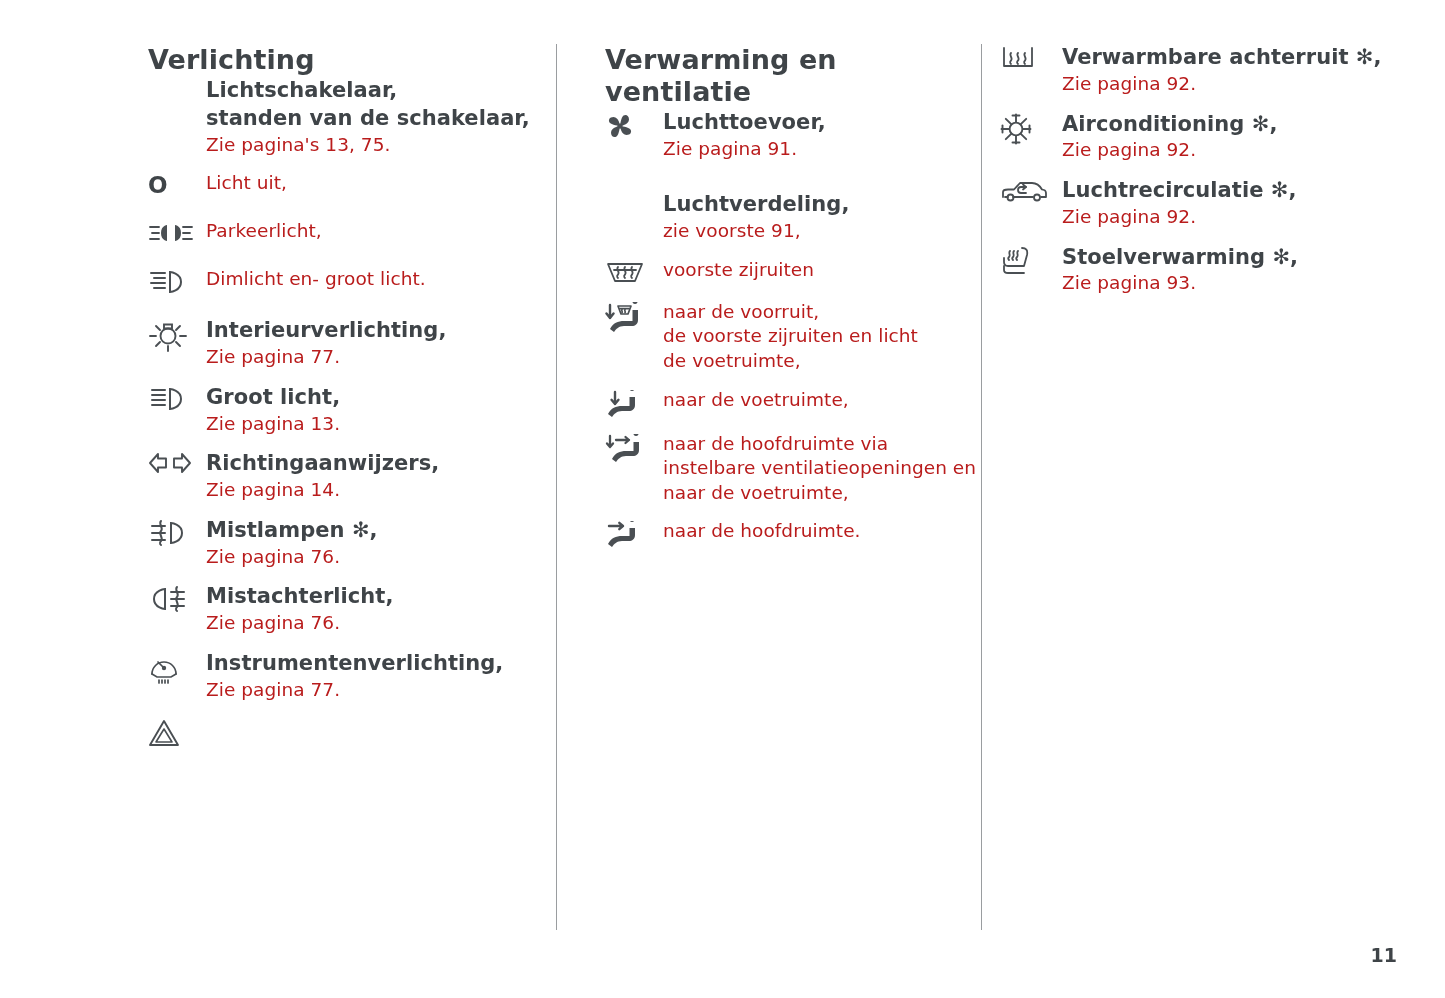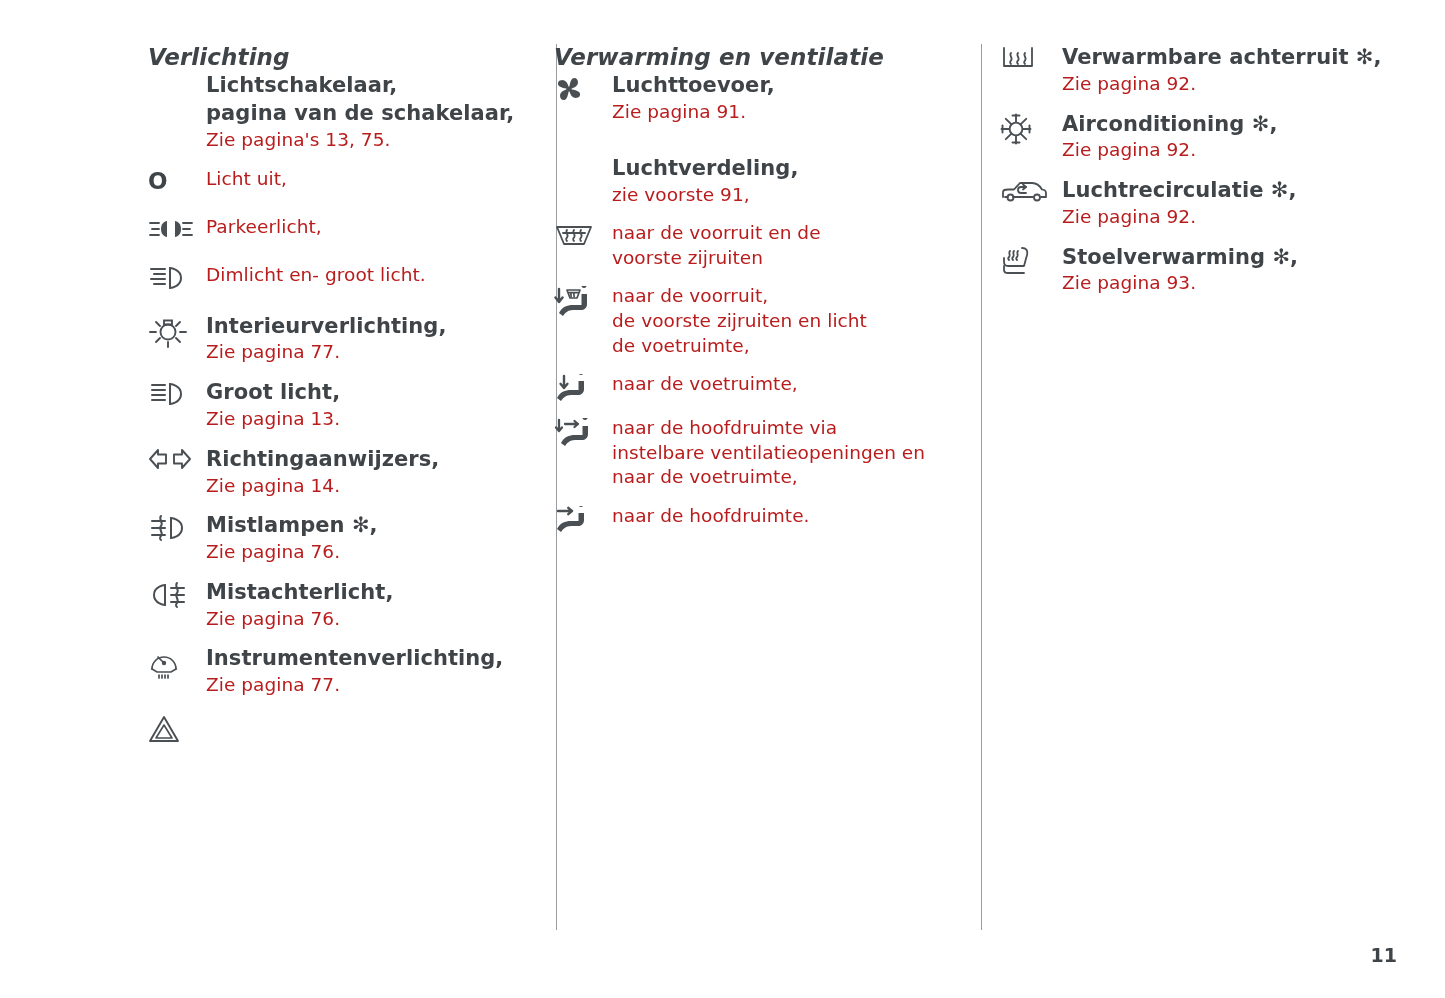--- a/index.html
+++ b/index.html
@@ -19,41 +19,40 @@
     position: absolute;
     inset: 0;
   }
 
   
   .col {
     position: absolute;
     top: 44px;
   }
   #col-1 { left: 148px; width: 390px; }
-  #col-2 { left: 554px; width: 385px; }
+  #col-2 { left: 605px; width: 385px; }
   #col-3 { left: 1000px; width: 380px; }
 
   .divider {
     position: absolute;
     top: 44px;
     width: 1px;
     height: 886px;
     background: #9a9da0;
   }
   #divider-1 { left: 556px; }
   #divider-2 { left: 981px; }
 
   .section-title {
-    font-size: 23px;
+    font-size: 27px;
     font-weight: bold;
     letter-spacing: 0.1px;
     color: #3f4448;
     margin: 0 0 1px 0;
     line-height: 1.18;
-    font-style: italic;
   }
 
   
   .entry {
     display: flex;
     align-items: flex-start;
   }
   .icon-cell {
     flex: 0 0 58px;
     min-height: 1px;
@@ -114,21 +113,21 @@
   <div class="divider" id="divider-2"></div>
 
   <div class="col" id="col-1">
 
     <div class="section-title">Verlichting</div>
 
     <div class="entry">
       <div class="icon-cell"></div>
       <div class="text-cell">
         <span class="t-line t-bold">Lichtschakelaar,</span>
-        <span class="t-line t-bold">pagina van de schakelaar,</span>
+        <span class="t-line t-bold">standen van de schakelaar,</span>
         <span class="t-line t-reg">Zie pagina's 13, 75.</span>
       </div>
     </div>
     <div class="gap-s"></div>
 
     <div class="entry">
       <div class="icon-cell">
         <span class="glyph-O">O</span>
       </div>
       <div class="text-cell">
@@ -345,21 +344,20 @@
           <g fill="none" stroke="#4a4f53" stroke-width="1.8" stroke-linecap="round" stroke-linejoin="round">
             <path d="M3,4 L37,4 L30,21 L10,21 Z"></path>
             <path d="M13,7 C10.5,9.5 15.5,12 13,14.5 C11,16.5 13,18 13,18"></path>
             <path d="M20,7 C17.5,9.5 22.5,12 20,14.5 C18,16.5 20,18 20,18"></path>
             <path d="M27,7 C24.5,9.5 29.5,12 27,14.5 C25,16.5 27,18 27,18"></path>
             <line x1="9" y1="10" x2="31" y2="10"></line>
           </g>
         </svg>
       </div>
       <div class="text-cell">
-        <span class="t-line t-reg">naar de voorruit en de</span>
         <span class="t-line t-reg">voorste zijruiten</span>
       </div>
     </div>
     <div class="gap-s"></div>
 
     <div class="entry">
       <div class="icon-cell">
         <svg class="ic" width="46" height="34" viewBox="0 0 46 34">
           <g fill="#4a4f53" stroke="none">
             <path d="M30,2 a2.6,2.6 0 1,1 0.01,0 Z"></path>

